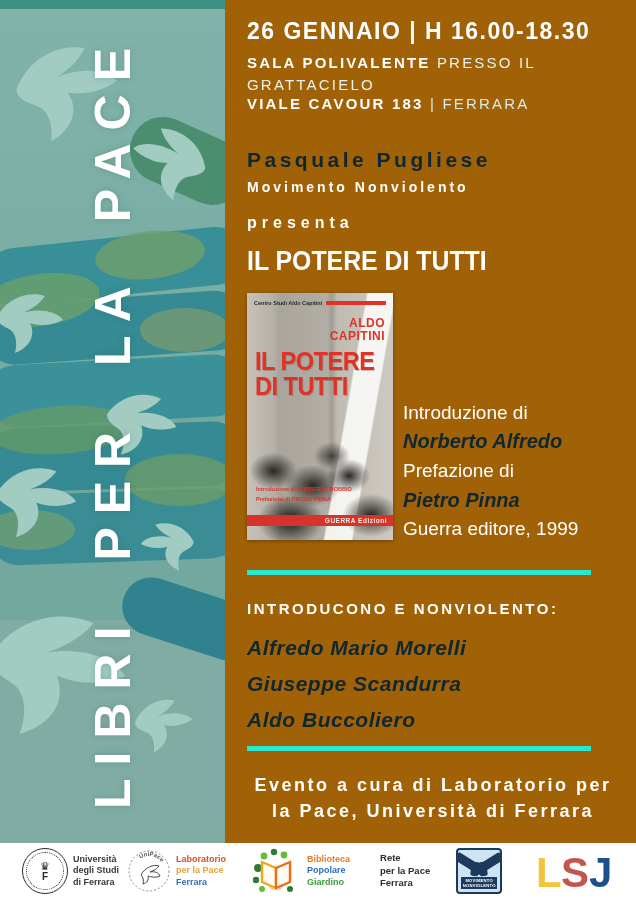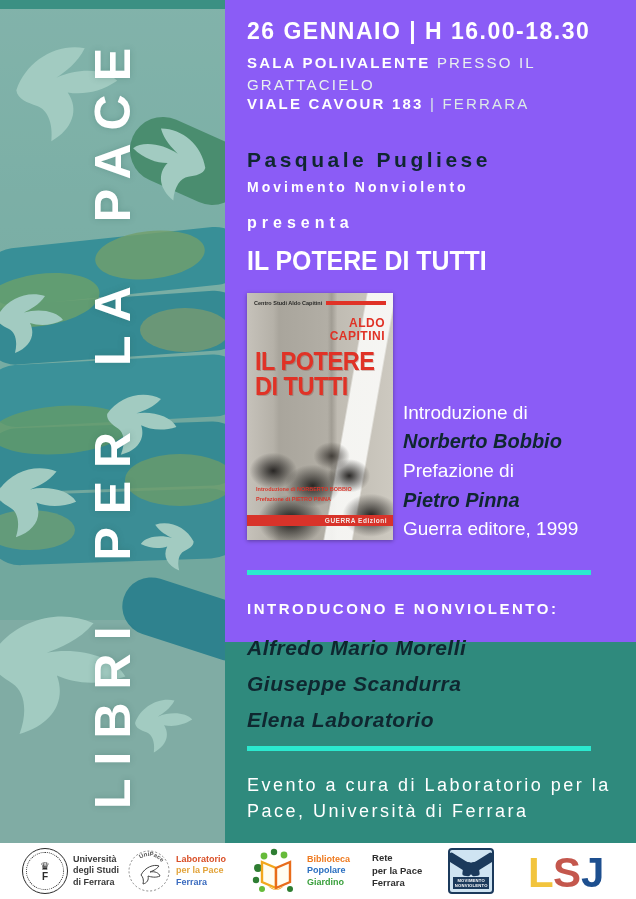--- a/index.html
+++ b/index.html
@@ -13,21 +13,21 @@
   .photo-panel { position:absolute; left:0; top:0; width:225px; height:843px; overflow:hidden; }
   .photo-panel svg { display:block; }
   .vertical-title {
     position:absolute; left:50%; top:50%;
     transform:translate(-50%,-50%) rotate(-90deg);
     white-space:nowrap; color:#ffffff; font-weight:bold;
     font-size:50px; letter-spacing:13px; word-spacing:26px;
     text-shadow:0 0 6px rgba(40,90,85,.25);
   }
   
-  .content-panel { position:absolute; left:225px; top:0; width:411px; height:642px; background:#8b5cf6; }
+  .content-panel { position:absolute; left:225px; top:0; width:411px; height:843px; background:#a16207; }
   .content-panel > div { position:absolute; }
   .dt { left:22px; top:18px; color:#fff; font-weight:bold; font-size:23px; letter-spacing:1.5px; }
   .venue { left:22px; top:52px; width:330px; color:#e9f2ef; font-size:15px; letter-spacing:2.2px; line-height:1.45; }
   .venue b, .addr b { color:#ffffff; font-weight:bold; }
   .addr { left:22px; top:95px; color:#dcebe7; font-size:15px; letter-spacing:2.2px; }
   .presenter-name { left:22px; top:148px; color:#0F2730; font-weight:bold; font-size:21px; letter-spacing:3.5px; }
   .presenter-aff { left:22px; top:179px; color:#fff; font-weight:bold; font-size:14px; letter-spacing:3px; }
   .presenta { left:22px; top:214px; color:#fff; font-weight:bold; font-size:16px; letter-spacing:5px; }
   .book-title { left:22px; top:246px; color:#fff; font-weight:bold; font-size:27px; letter-spacing:0px; transform:scaleX(.92); transform-origin:left; }
   
@@ -59,21 +59,21 @@
   .intro-label { left:178px; top:402px; color:#fff; font-size:19px; }
   .intro-auth { left:178px; top:430px; color:#0F2730; font-weight:bold; font-style:italic; font-size:20px; }
   .pref-label { left:178px; top:460px; color:#fff; font-size:19px; }
   .pref-auth { left:178px; top:489px; color:#0F2730; font-weight:bold; font-style:italic; font-size:20px; }
   .edition { left:178px; top:518px; color:#fff; font-size:19px; }
   .divider { left:22px; width:344px; height:5px; background:#2BE9CF; }
   .div1 { top:570px; } .div2 { top:746px; }
   .mod-heading { left:22px; top:600px; color:#fff; font-weight:bold; font-size:15px; letter-spacing:2.5px; }
   .mod-name { left:22px; color:#0F2730; font-weight:bold; font-style:italic; font-size:21px; letter-spacing:.5px; }
   .mn0 { top:636px; } .mn1 { top:672px; } .mn2 { top:708px; }
-  .credits { left:22px; top:772px; width:372px; color:#fff; font-weight:normal; font-size:18px; letter-spacing:2.5px; line-height:1.45; }
+  .credits { left:22px; top:772px; width:372px; color:#fff; font-weight:bold; font-size:18px; letter-spacing:2.5px; line-height:1.45;text-align:center; }
   
   .logo-strip {
     position:absolute; left:0; top:843px; width:636px; height:56px; background:#ffffff;
     display:flex; align-items:center; padding:0 10px; gap:8px;
   }
   .logo-item { display:flex; align-items:center; gap:5px; }
   .logo-text { font-size:9px; font-weight:bold; color:#3a3a3a; line-height:1.25; }
   .lab-l1 { color:#d94f27; } .lab-l2 { color:#e2a43b; } .lab-l3 { color:#3a6bbf; }
   .bib-l1 { color:#ef7a1f; } .bib-l2 { color:#2a6fc0; } .bib-l3 { color:#3aa03c; }
   .rete-text { font-weight:bold; color:#2e2e2e; font-size:9.5px; line-height:1.3; }
@@ -166,30 +166,30 @@
       <div class="cover-intro">
         <div>Introduzione di NORBERTO BOBBIO</div>
         <div>Prefazione di PIETRO PINNA</div>
       </div>
       <div class="cover-pubbar">
         <span class="cover-pub">GUERRA Edizioni</span>
       </div>
     </div>
 
     <div class="intro-label">Introduzione di</div>
-    <div class="intro-auth">Norberto Bobbio</div>
+    <div class="intro-auth">Norberto Alfredo</div>
     <div class="pref-label">Prefazione di</div>
     <div class="pref-auth">Pietro Pinna</div>
     <div class="edition">Guerra editore, 1999</div>
 
     <div class="divider div1"></div>
     <div class="mod-heading">INTRODUCONO E NONVIOLENTO:</div>
     <div class="mod-name mn0">Alfredo Mario Morelli</div>
     <div class="mod-name mn1">Giuseppe Scandurra</div>
-    <div class="mod-name mn2">Elena Laboratorio</div>
+    <div class="mod-name mn2">Aldo Buccoliero</div>
     <div class="divider div2"></div>
     <div class="credits">Evento a cura di Laboratorio per la Pace, Università di Ferrara</div>
   </div>
 
   <div class="logo-strip">
 
     <div class="logo-item" style="margin-left:12px;">
       <div class="seal">
         <span class="crown">♛</span>
         <span class="f">F</span>
@@ -230,21 +230,21 @@
         <path d="M40,14 L26,20 L26,40 L40,34 Z" fill="#fffdf2" stroke="#e86c1a" stroke-width="2.4"></path>
         <path d="M18,38 Q26,46 34,38 L26,42 Z" fill="#f2a71d"></path>
       </svg>
       <div class="logo-text">
         <div class="bib-l1">Biblioteca</div>
         <div class="bib-l2">Popolare</div>
         <div class="bib-l3">Giardino</div>
       </div>
     </div>
 
-    <div class="logo-item" style="margin-left:14px;">
+    <div class="logo-item" style="margin-left:22px;">
       <div class="rete-text">
         <div>Rete</div>
         <div>per la Pace</div>
         <div>Ferrara</div>
       </div>
     </div>
 
     <div class="logo-item" style="margin-left:18px;">
       <div class="mv-box">
         <div class="mv-arm mv-a1"></div>

